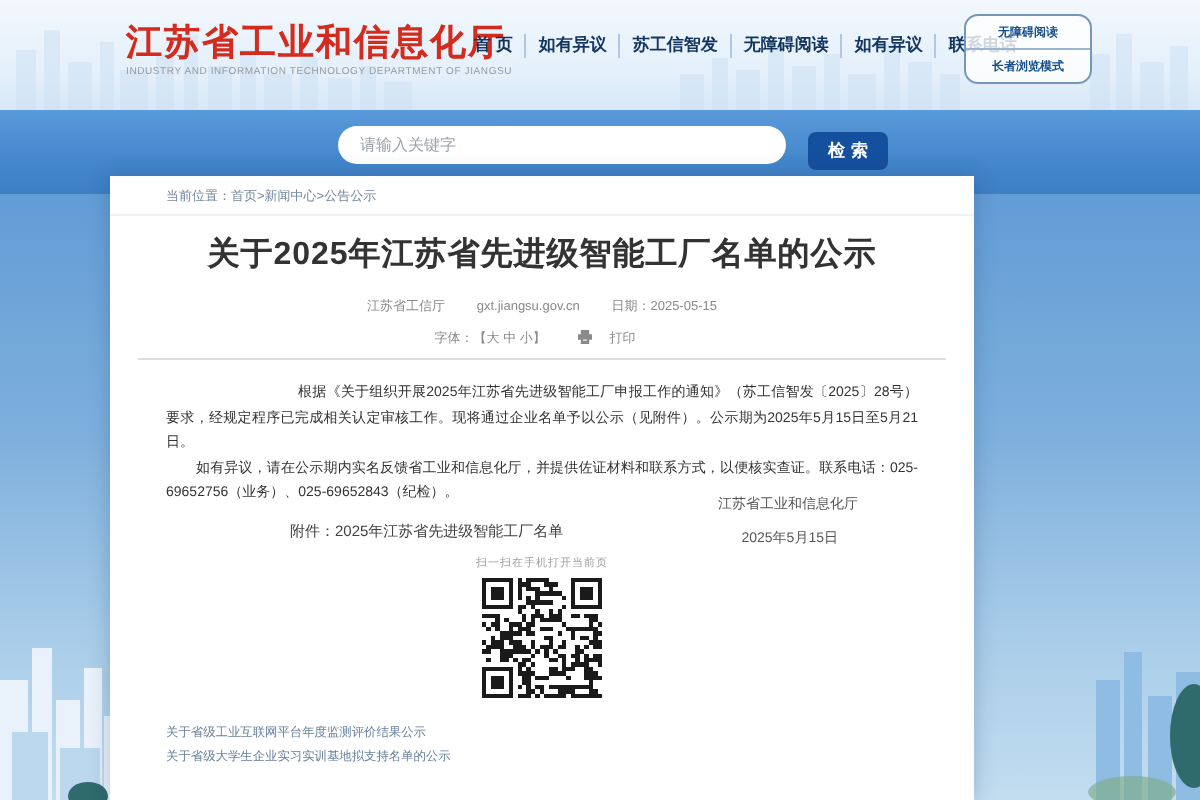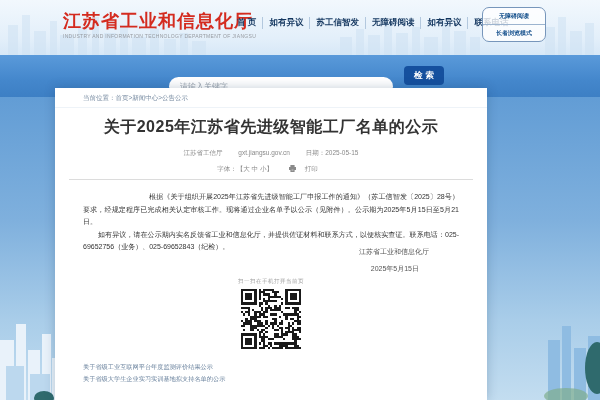--- a/index.html
+++ b/index.html
@@ -20,21 +20,21 @@
        font-size:8.5px;font-weight:bold;color:#13365f;white-space:nowrap;}
   .nav-item{cursor:pointer;padding:0 6px;}
   .nav-item + .nav-item{border-left:1px solid #b3c8de;}
   .access-box{position:absolute;right:54px;top:7px;width:64px;border:1px solid #7796bb;
       border-radius:7px;background:rgba(255,255,255,.8);overflow:hidden;text-align:center;}
   .access-item{font-size:6px;color:#15508c;font-weight:bold;padding:3.5px 0;cursor:pointer;}
   .access-item + .access-item{border-top:1px solid #9cb4cf;}
   
   .search-band{position:absolute;top:55px;left:0;width:600px;height:42px;
       background:linear-gradient(180deg,#5a9ada 0%,#4487cc 60%,#3d7fc4 100%);}
-  .search-input{position:absolute;left:169px;top:22px;width:224px;height:19px;border:none;
+  .search-input{position:absolute;left:169px;top:8px;width:224px;height:19px;border:none;
       border-radius:10px;background:#fff;font-size:8px;padding:0 11px;color:#333;outline:none;
       font-family:"Liberation Sans",sans-serif;}
   .search-input::placeholder{color:#9aa3ad;}
   .search-btn{position:absolute;left:404px;top:11px;width:40px;height:19px;border:none;
       border-radius:4px;background:#15509e;color:#fff;font-size:8.5px;font-weight:bold;
       letter-spacing:3px;cursor:pointer;font-family:"Liberation Sans",sans-serif;padding-left:3px;}
   
   .bg-skyline{position:absolute;bottom:0;left:0;width:600px;height:90px;}
   
   .panel{position:absolute;left:55px;top:88px;width:432px;height:312px;background:#fff;
@@ -175,20 +175,21 @@
           <path fill="#8a8a8a" d="M2 0h6v3H2zM0 3h10v4H8v3H2V7H0zM3 6h4v3H3z"></path>
           <rect x="3.6" y="6.8" width="2.8" height=".8" fill="#fff"></rect>
         </svg><span>打印</span></span>
   </div>
 
   <div class="meta-divider"></div>
 
   <div class="body-text">
     <p class="para-first">根据《关于组织开展2025年江苏省先进级智能工厂申报工作的通知》（苏工信智发〔2025〕28号）要求，经规定程序已完成相关认定审核工作。现将通过企业名单予以公示（见附件）。公示期为2025年5月15日至5月21日。</p>
     <p class="para">如有异议，请在公示期内实名反馈省工业和信息化厅，并提供佐证材料和联系方式，以便核实查证。联系电话：025-69652756（业务）、025-69652843（纪检）。</p>
+    <div class="attachment">附件：2025年江苏省先进级智能工厂名单</div>
   </div>
 
   <div class="signer">江苏省工业和信息化厅</div>
   <div class="sign-date">2025年5月15日</div>
 
   <div class="qr-caption">扫一扫在手机打开当前页</div>
   <div class="qr-wrap">
     <svg id="qr" width="66" height="60" viewBox="0 0 27 27" shape-rendering="crispEdges">
         <rect x="8" y="0" width="1" height="1" fill="#1a1a1a"></rect>
         <rect x="10" y="0" width="1" height="1" fill="#1a1a1a"></rect>

